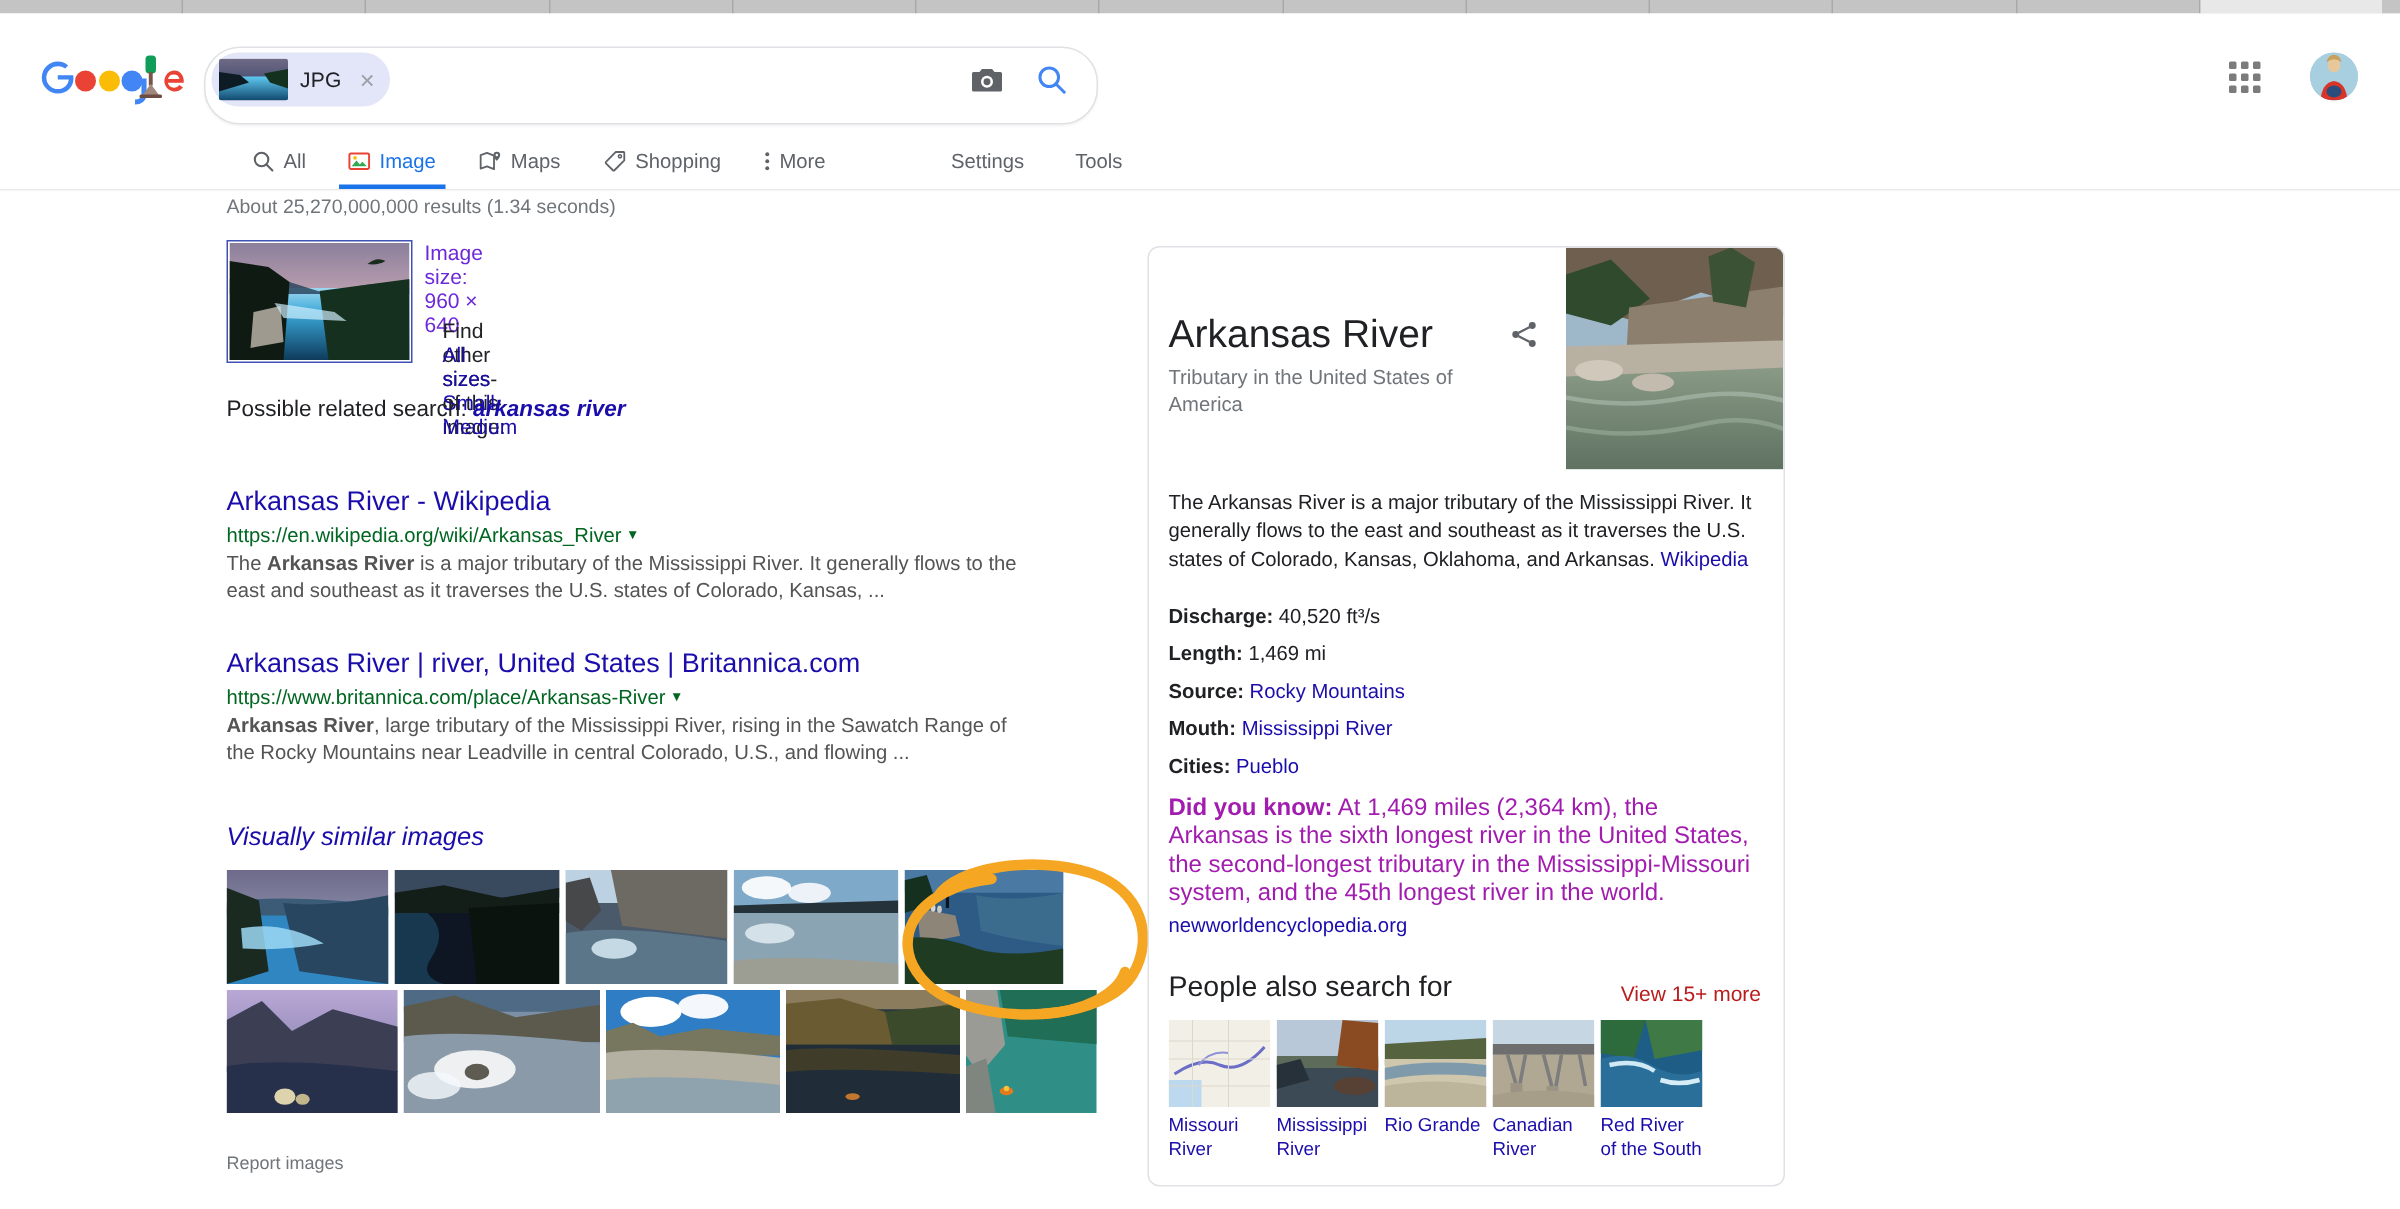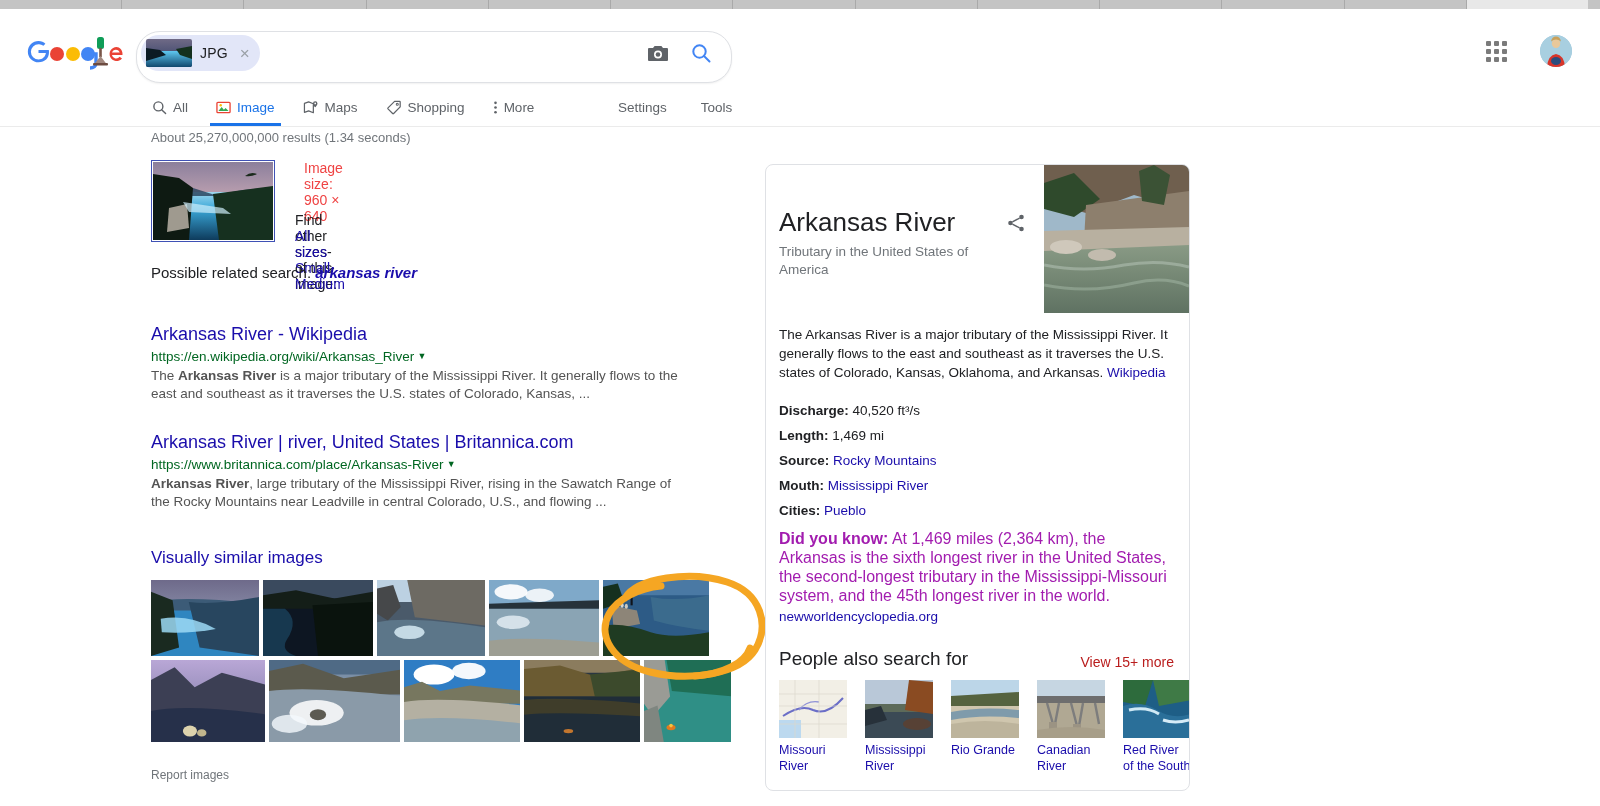--- a/index.html
+++ b/index.html
@@ -92,21 +92,21 @@
   }
   .apps-icon i { background: #7b7b7b; border-radius: 1px; display: block; }
   .avatar {
     position: absolute; right: 28px; top: 26px;
     width: 32px; height: 32px; border-radius: 50%;
     overflow: hidden; cursor: pointer; background: #9ec7dc;
   }
 
   
   .navrow {
-    position: absolute; left: 0; top: 80px; width: 1284px; height: 37px;
+    position: absolute; left: 16px; top: 80px; width: 1284px; height: 37px;
   }
   .navtabs { position: absolute; left: 148px; top: 0; display: flex; align-items: center; gap: 0; height: 37px; }
   .navtab {
     display: flex; align-items: center; gap: 6px;
     height: 37px; padding: 0 14px;
     font-size: 13.5px; color: #5f6368; cursor: pointer;
     position: relative;
   }
   .navtab:first-child { padding-left: 4px; }
   .navtab.active { color: #1a73e8; }
@@ -128,21 +128,21 @@
     position: absolute; left: 151px; top: 12px;
     font-size: 13px; color: #70757a;
   }
 
   .imgblock { position: absolute; left: 151px; top: 42px; }
   .imgblock-thumb {
     position: absolute; left: 0; top: 0;
     width: 124px; height: 82px;
     border: 1px solid #3f51b5; padding: 1px; background: #fff;
   }
-  .imgblock-meta { position: absolute; left: 153px; top: 0; font-size: 14px; color: #ef4444; line-height: 16px; }
+  .imgblock-meta { position: absolute; left: 132px; top: 0; font-size: 14px; color: #6d28d9; line-height: 16px; }
   .imgblock-meta .lbl { display: block; }
   .imgblock-find { position: absolute; left: 144px; top: 52px; font-size: 14px; color: #202124; line-height: 16px; }
   .imgblock-links { position: absolute; left: 144px; top: 68px; font-size: 14px; line-height: 16px; }
   .imgblock-links a { color: #1a0dab; text-decoration: none; }
   .imgblock-links .sep { color: #202124; }
 
   .related {
     position: absolute; left: 151px; top: 146px;
     font-size: 15px; color: #202124;
   }
@@ -158,21 +158,21 @@
   .r-url {
     font-size: 13.5px; color: #006621; line-height: 18px; margin-bottom: 1px;
   }
   .r-url .caret { color: #006621; font-size: 9px; margin-left: 3px; vertical-align: 2px; }
   .r-snip { font-size: 13.5px; color: #545454; line-height: 18px; }
   .r-snip b { color: #545454; }
 
   
   .vs-title {
     position: absolute; left: 151px; top: 430px;
-    font-size: 17px; color: #1a0dab; cursor: pointer;
+    font-size: 17px; color: #1a0dab; cursor: pointer; font-style: italic;
   }
   .vs-grid {
     position: absolute; left: 151px; top: 462px;
     width: 580px;
   }
   .vs-row { display: flex; gap: 4px; margin-bottom: 4px; align-items: flex-start; }
   .vs-cell { display: block; overflow: hidden; cursor: pointer; }
 
   .report {
     position: absolute; left: 151px; top: 650px;
@@ -208,21 +208,21 @@
   .kp-fact { font-size: 13.5px; color: #202124; line-height: 25px; }
   .kp-fact b { font-weight: bold; }
   .kp-fact a { color: #1a0dab; text-decoration: none; }
   .kp-dyk { font-size: 16px; color: #a21caf; line-height: 19px; margin-top: 6px; }
   .kp-dyk b { font-weight: bold; }
   .kp-dyk-src { font-size: 13.5px; color: #1a0dab; line-height: 19px; margin-top: 2px; cursor: pointer; }
 
   .pasf { margin-top: 22px; position: relative; padding-bottom: 16px; }
   .pasf-title { font-size: 19px; color: #202124; }
   .pasf-more { position: absolute; right: 0; top: 6px; font-size: 14px; color: #b91c1c; cursor: pointer; }
-  .pasf-row { display: flex; gap: 18px; margin-top: 10px; }
+  .pasf-row { display: flex; gap: 4px; margin-top: 10px; }
   .pasf-item { width: 68px; cursor: pointer; }
   .pasf-img { width: 68px; height: 58px; overflow: hidden; display: block; }
   .pasf-lbl { font-size: 12.5px; color: #1a0dab; line-height: 16px; margin-top: 4px; }
 
   .feedback {
     position: absolute; left: 1125px; top: 650px;
     font-size: 12px; color: #70757a; font-style: italic; cursor: pointer;
   }
 </style>
 </head>

